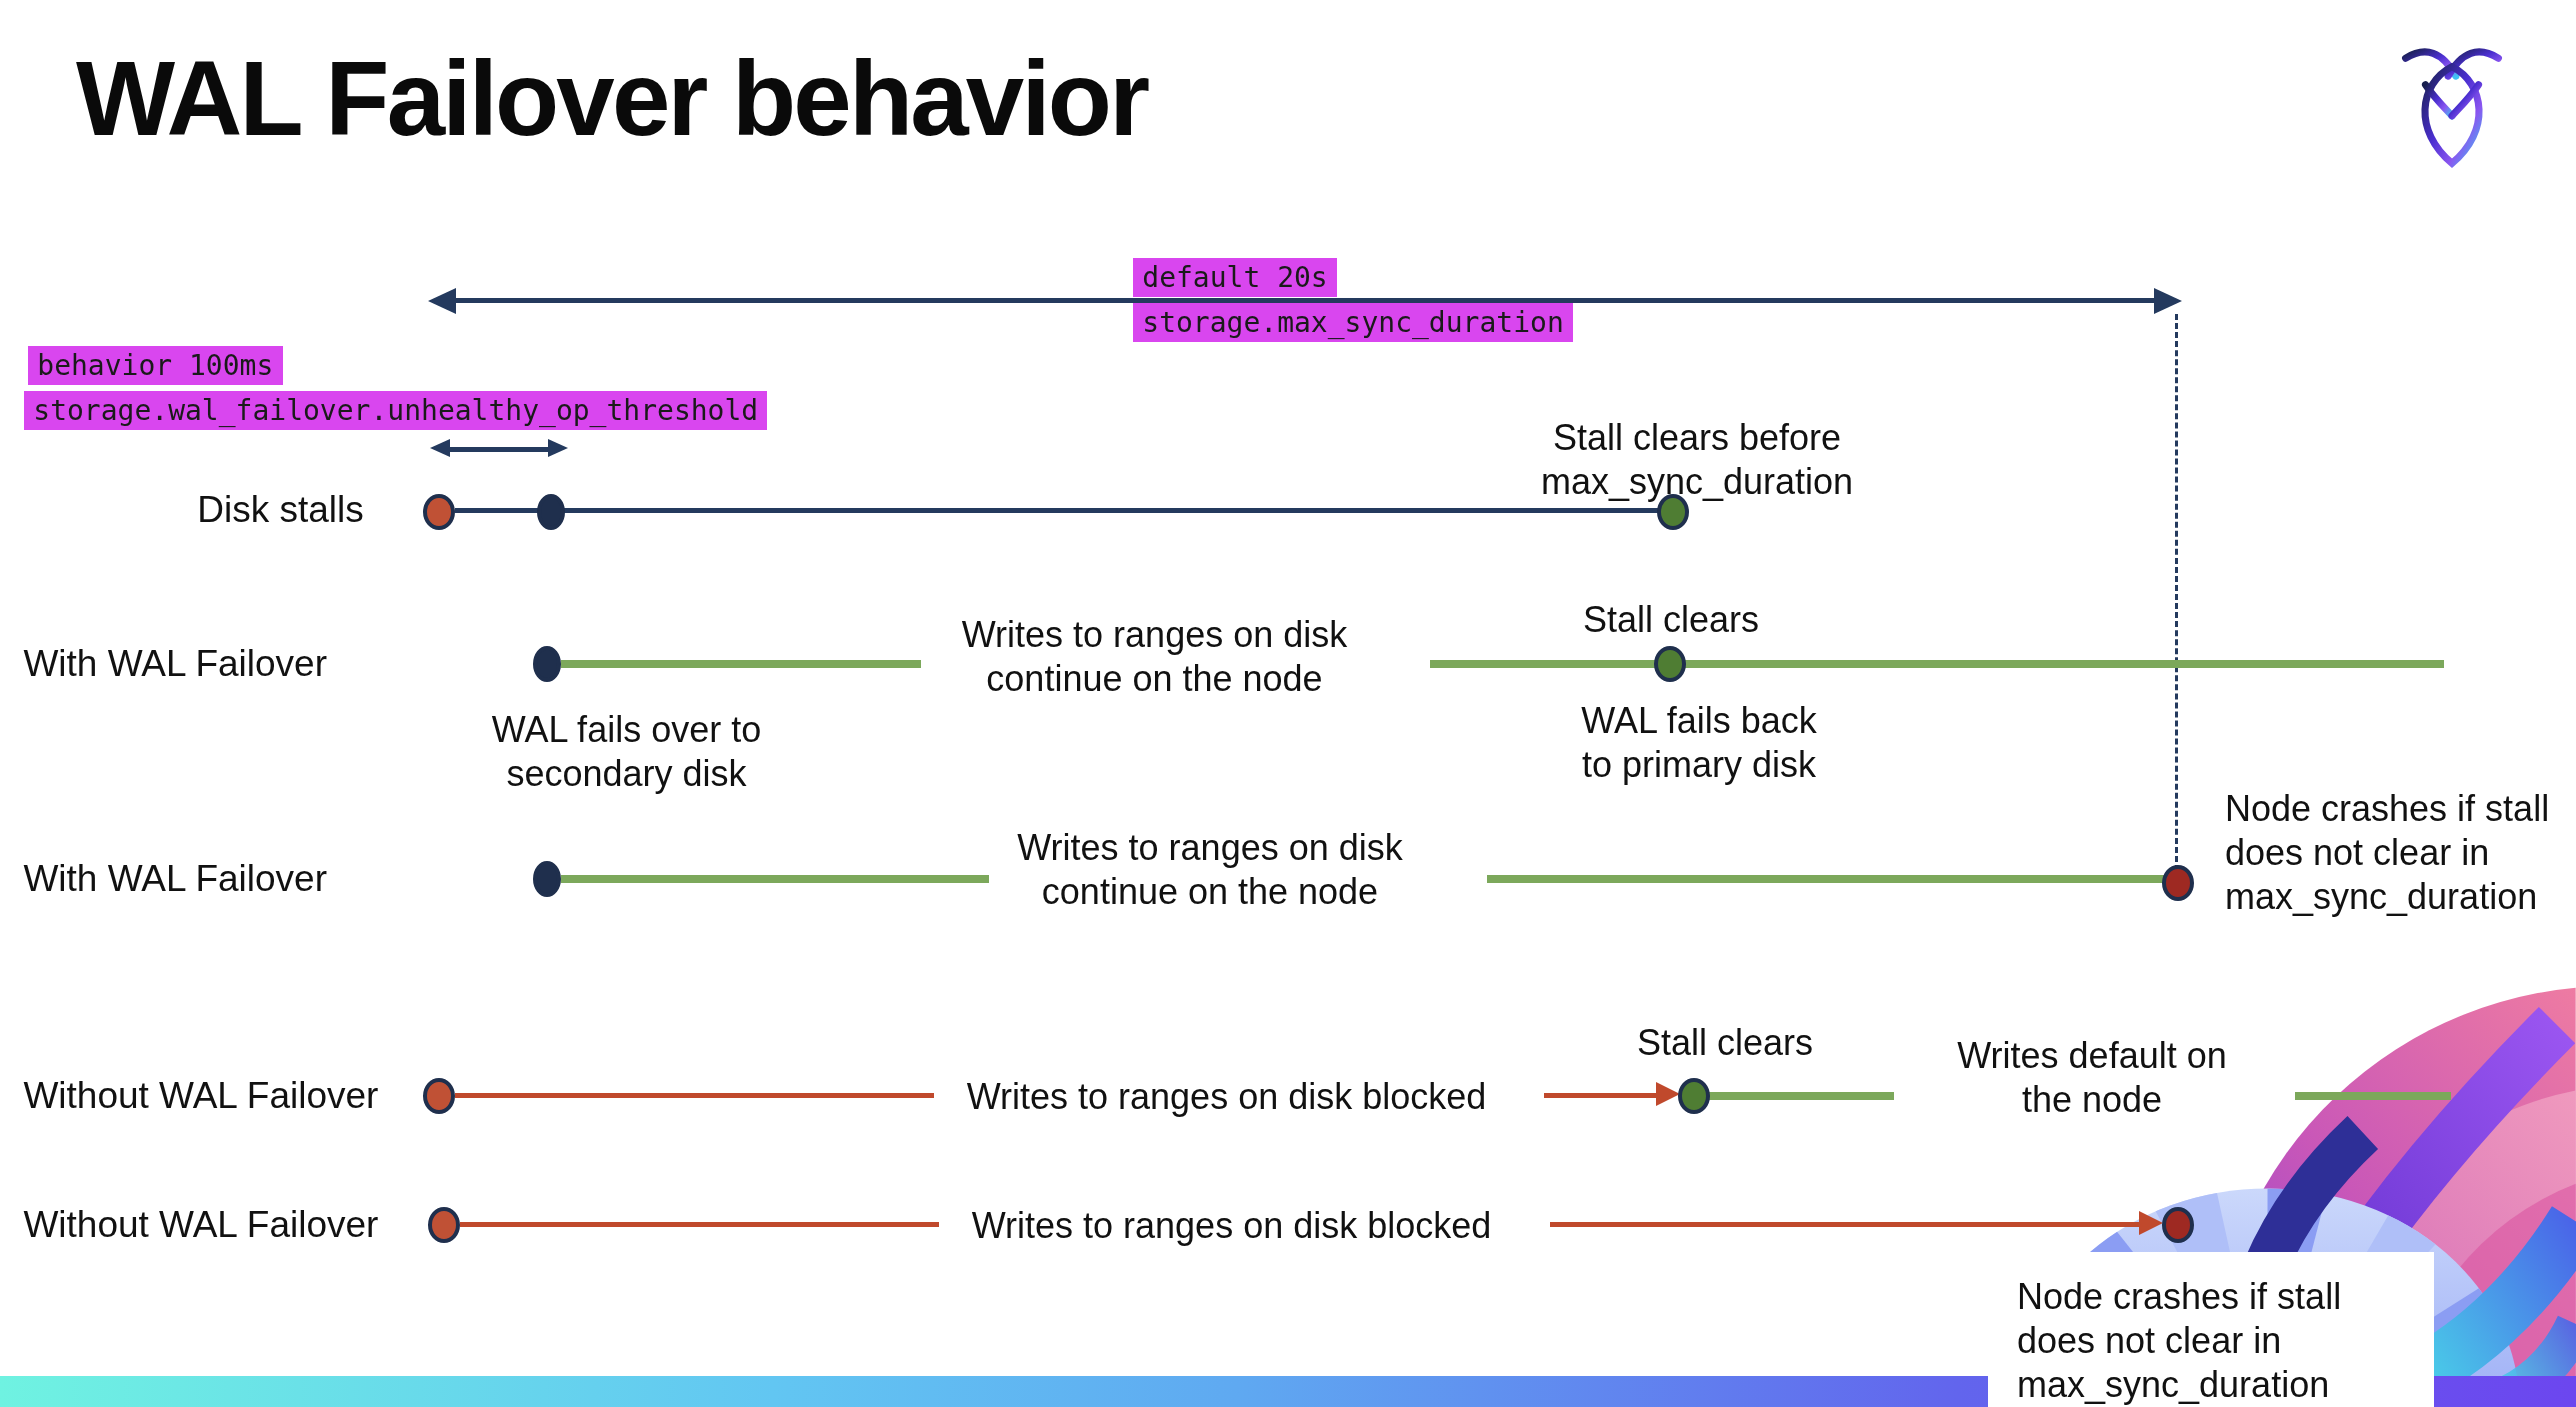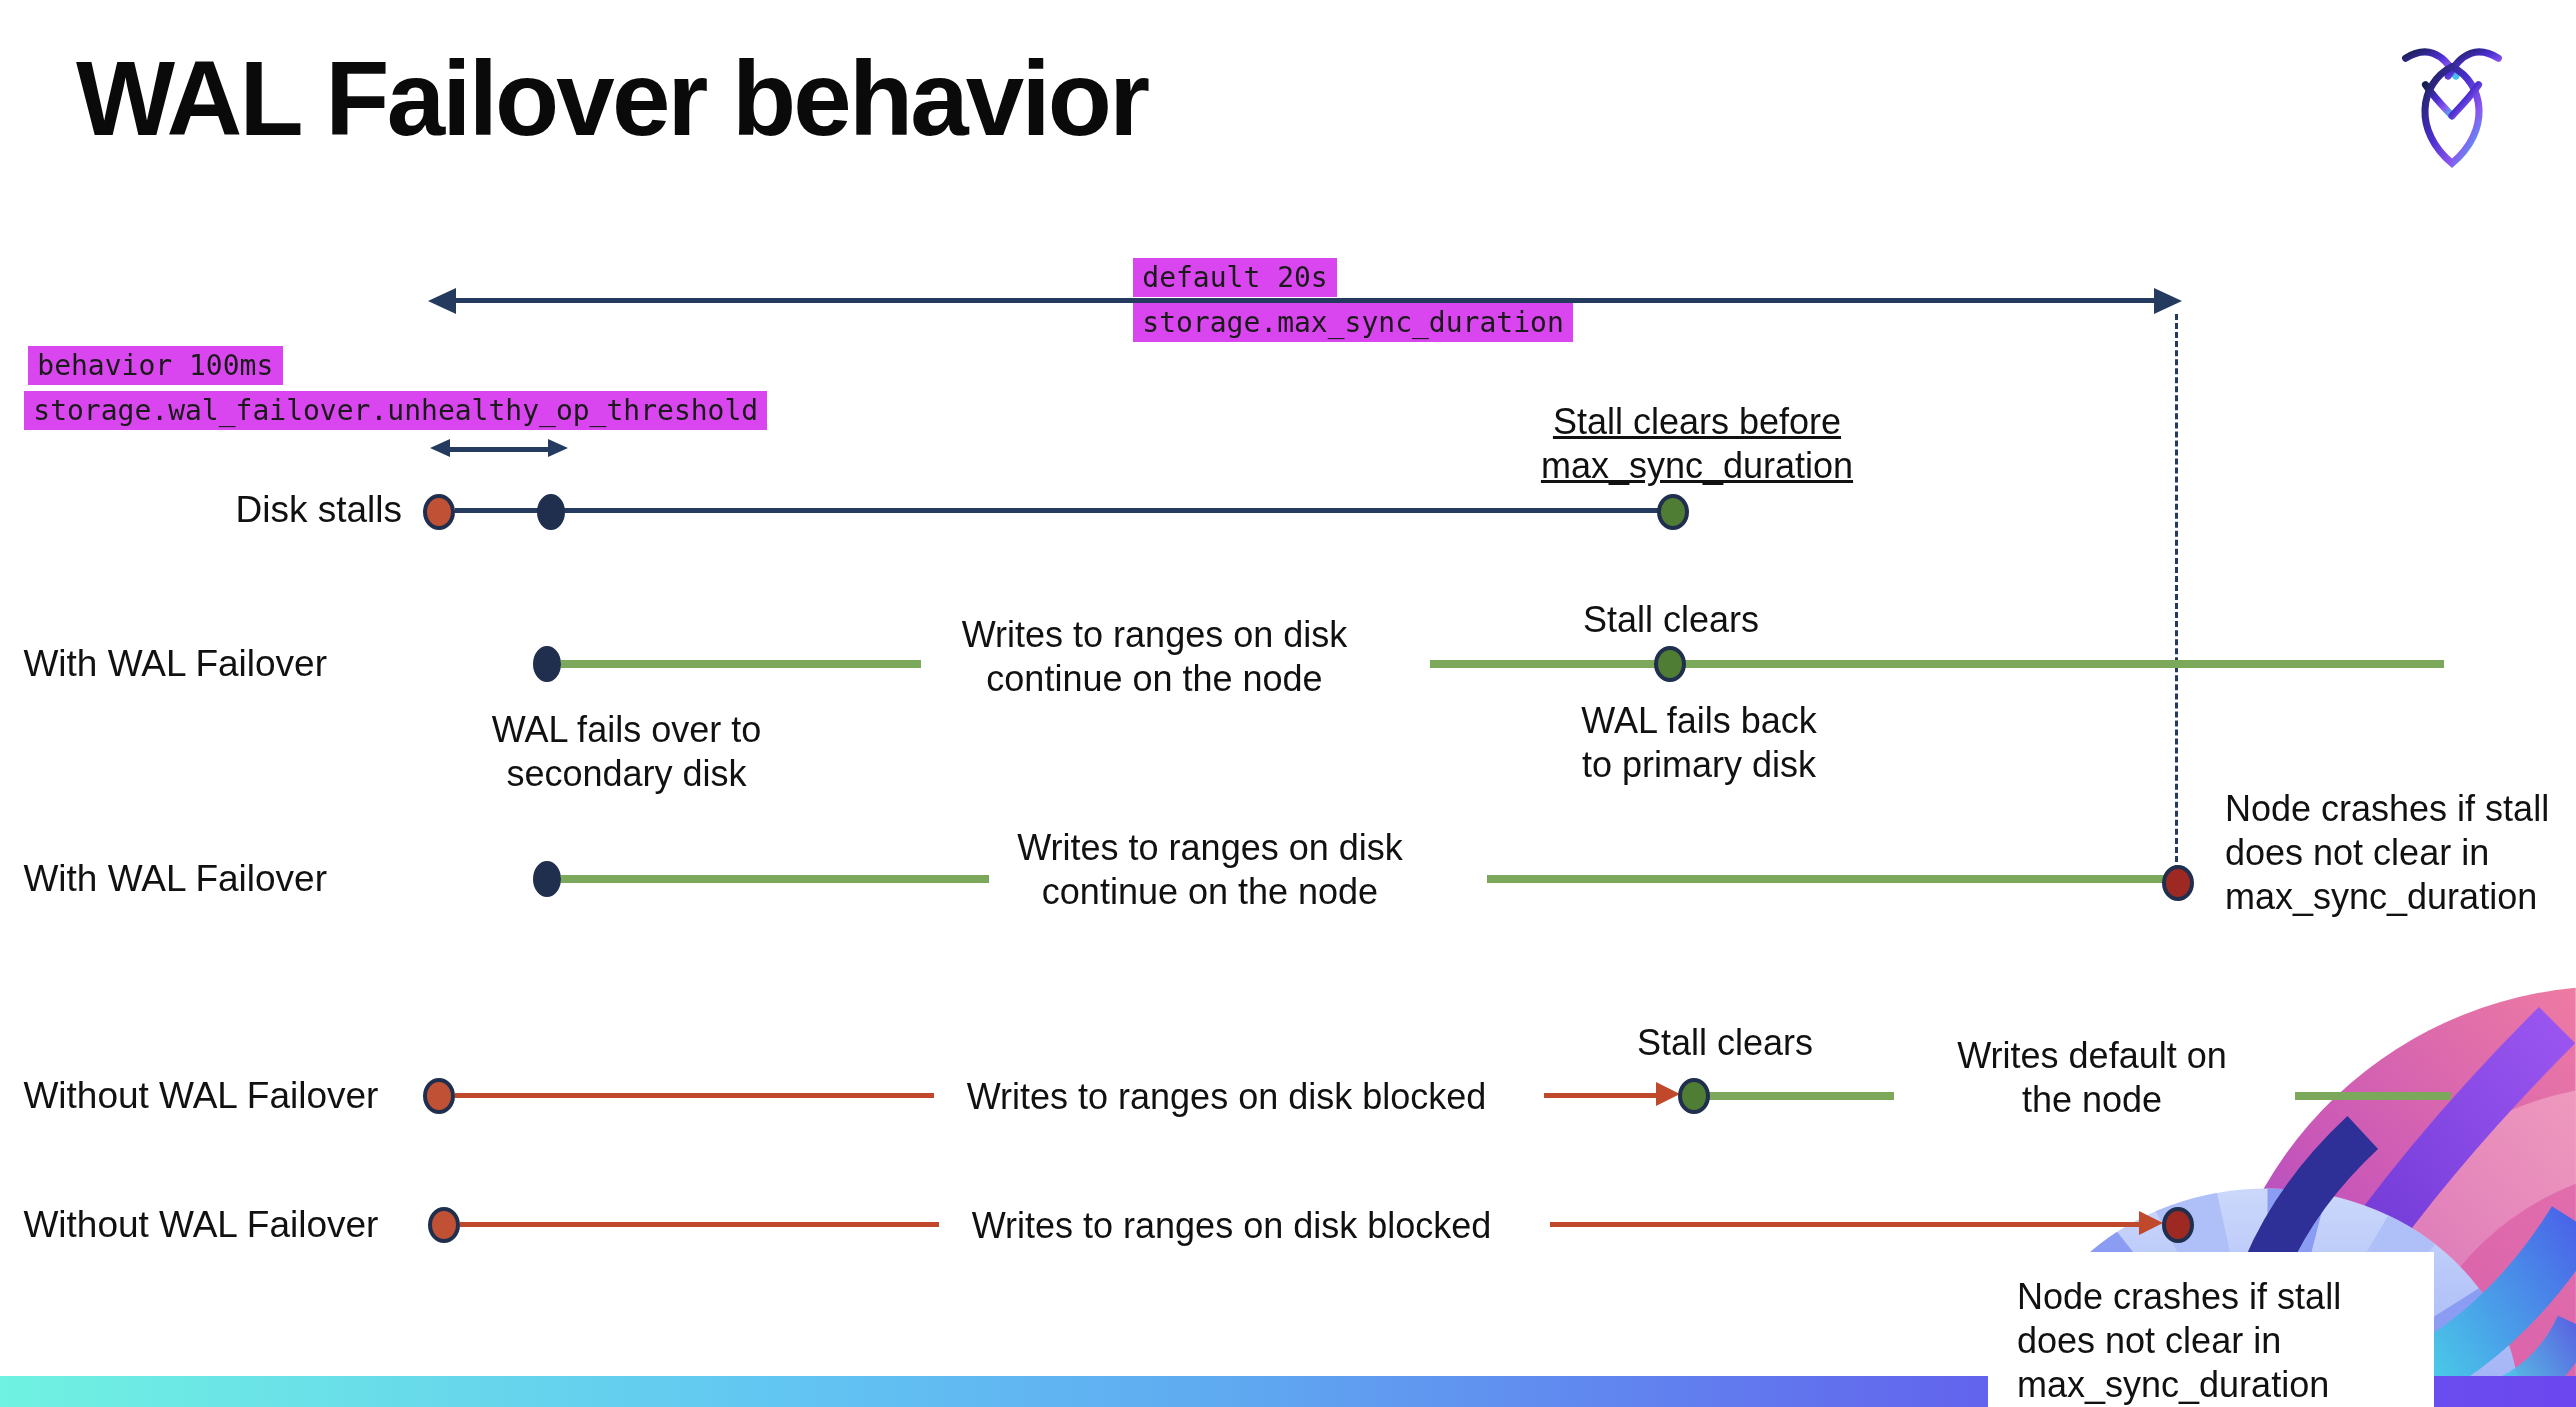--- a/index.html
+++ b/index.html
@@ -7,21 +7,21 @@
           font-family:"Liberation Sans", sans-serif;color:#111;}
   .abs{position:absolute;}
   
   .title{font-size:105px;font-weight:bold;letter-spacing:-2.8px;color:#0a0a0a;z-index:5;}
   
   .code-line{font-family:"DejaVu Sans Mono", monospace;font-size:28px;color:#1a1a1a;
              background:#d946ef;padding:2.8px 9.3px;display:inline-block;white-space:pre;z-index:6;}
   
   .ann{font-size:36px;line-height:44px;color:#111;z-index:5;}
   .center{text-align:center;}
-  .right{text-align:right;}
+  .right{text-align:center;}
   .rowlabel{font-size:37px;line-height:44px;color:#111;z-index:5;}
   
   .navy-line{background:#243A5E;height:4.7px;z-index:5;}
   .green-line{background:#7CA85B;height:8.4px;z-index:5;}
   .red-line{background:#C0492C;height:4.7px;z-index:5;}
   .dash-v{width:0;border-left:3.7px dashed #243A5E;z-index:5;}
   
   .head{width:0;height:0;z-index:5;}
   .head-left{border-top:13px solid transparent;border-bottom:13px solid transparent;border-right:28px solid #243A5E;}
   .head-right{border-top:13px solid transparent;border-bottom:13px solid transparent;border-left:28px solid #243A5E;}
@@ -126,21 +126,21 @@
   <div class="abs navy-line" style="left:447px;top:447px;width:103px;"></div>
   <div class="abs head head-right sm" style="left:548px;top:439px;"></div>
 
   <div class="abs dash-v" style="left:2175px;top:314px;height:557px;"></div>
 
   <div class="abs rowlabel right" style="left:159px;top:488px;width:243px;">Disk stalls</div>
   <div class="abs navy-line" style="left:455px;top:508px;width:1204px;"></div>
   <div class="abs dot redorange" style="left:423px;top:494px;"></div>
   <div class="abs dot navy" style="left:537px;top:494px;"></div>
   <div class="abs dot green" style="left:1657px;top:494px;"></div>
-  <div class="abs ann center" style="left:1496px;top:400px;width:402px;text-decoration:underline;">
+  <div class="abs ann center" style="left:1496px;top:416px;width:402px;">
     <div>Stall clears before</div>
     <div>max_sync_duration</div>
   </div>
 
   <div class="abs rowlabel" style="left:23.4px;top:642px;">With WAL Failover</div>
   <div class="abs dot navy" style="left:533px;top:646px;"></div>
   <div class="abs green-line" style="left:561px;top:660px;width:360px;"></div>
   <div class="abs ann center" style="left:935px;top:613px;width:439px;">
     <div>Writes to ranges on disk</div>
     <div>continue on the node</div>

